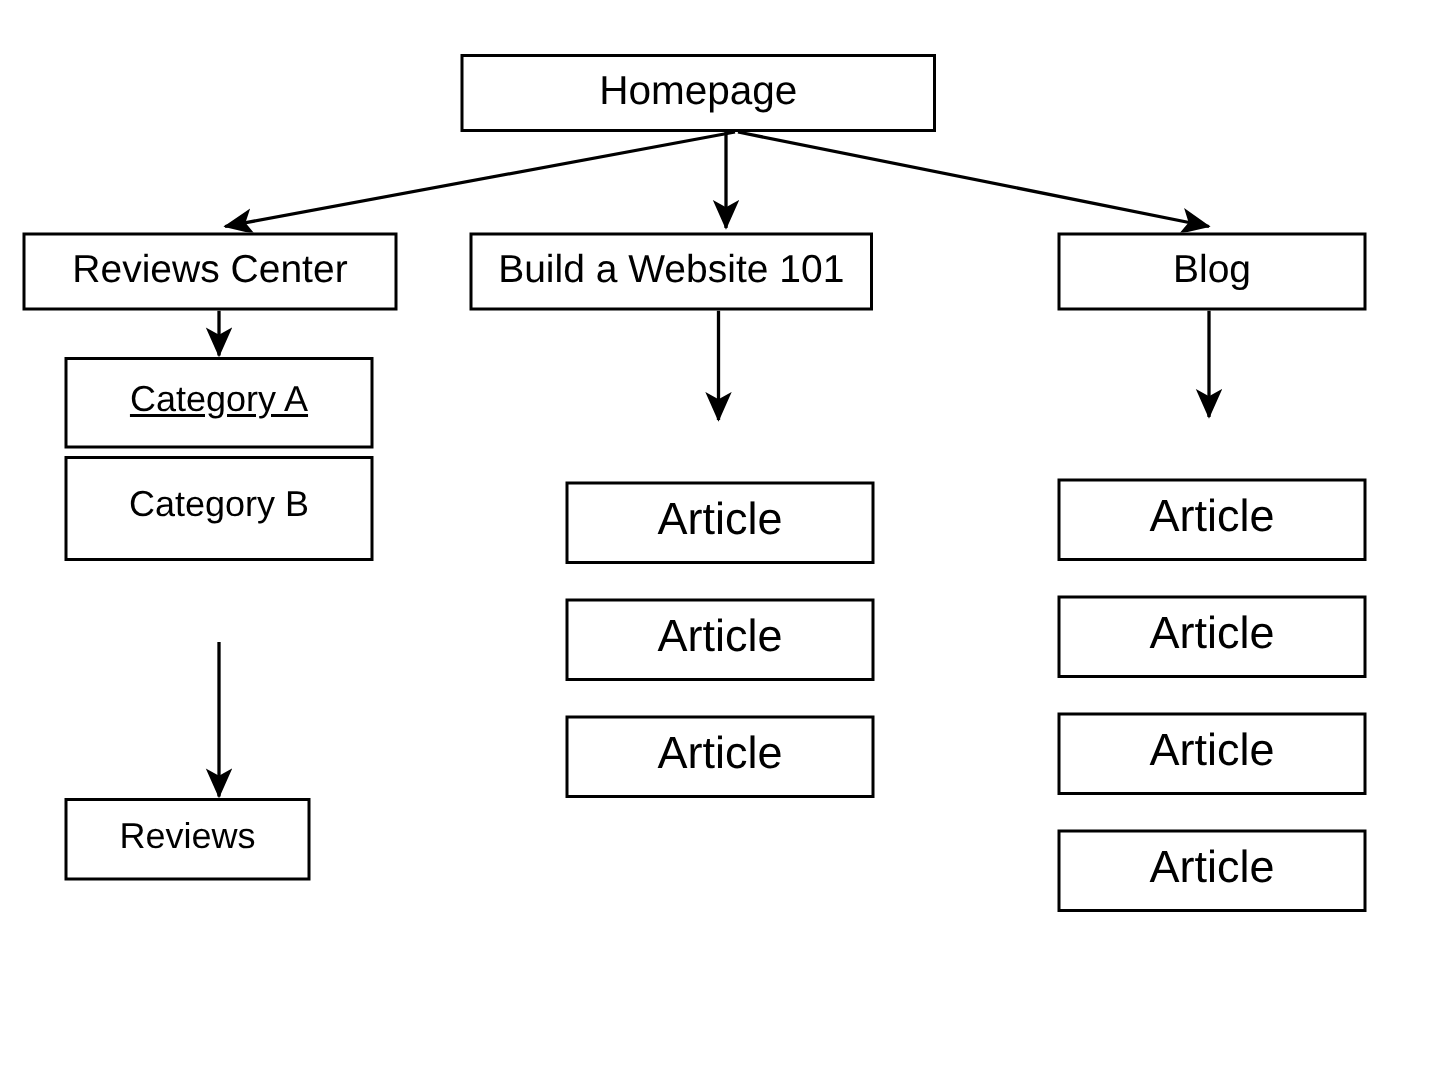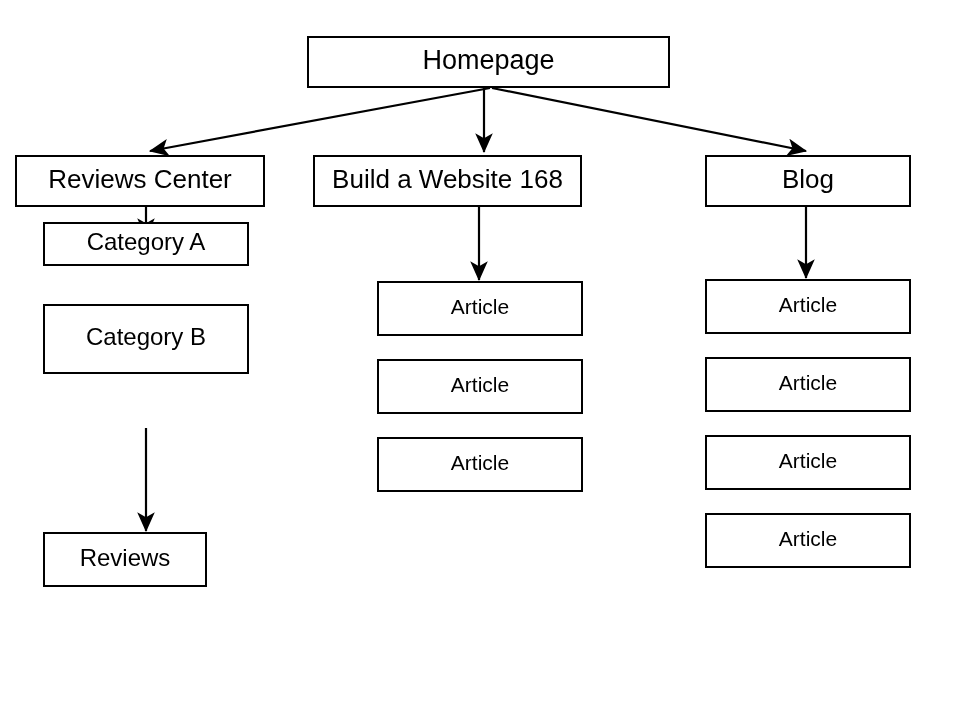--- a/index.html
+++ b/index.html
@@ -37,21 +37,21 @@
     line-height: 1;
   }
   .node .label {
     display: block;
     position: relative;
     top: -2px;
   }
   .node.root   { font-size: 27px; }
   .node.level1 { font-size: 26px; }
   .node.leaf   { font-size: 24px; }
-  .node.leaf-sm { font-size: 21px; }
+  .node.leaf-sm { font-size: 30px; margin-top: 40px; }
 </style>
 </head>
 <body>
 
 <div id="canvas">
 
   <svg id="edges" viewBox="0 0 960 720" width="960" height="720" xmlns="http://www.w3.org/2000/svg">
     <defs>
       <marker id="arrowhead" markerWidth="10" markerHeight="10" refX="8.5" refY="4" orient="auto" markerUnits="strokeWidth">
         <path d="M0,0 L9,4 L0,8 L2.2,4 z" fill="#000000"></path>
@@ -66,37 +66,37 @@
 
     <line x1="146" y1="207" x2="146" y2="237" stroke="#000000" stroke-width="2.2" marker-end="url(#arrowhead)"></line>
 
     <line x1="146" y1="428" x2="146" y2="531" stroke="#000000" stroke-width="2.2" marker-end="url(#arrowhead)"></line>
 
     <line x1="479" y1="207" x2="479" y2="280" stroke="#000000" stroke-width="2.2" marker-end="url(#arrowhead)"></line>
 
     <line x1="806" y1="207" x2="806" y2="278" stroke="#000000" stroke-width="2.2" marker-end="url(#arrowhead)"></line>
   </svg>
 
-  <div class="node root" style="left:307px; top:36px; width:363px; height:52px;">
+  <div class="node root" style="left:307px; top:36px; width:317px; height:52px;">
     <span class="label">Homepage</span>
   </div>
 
   <div class="node level1" style="left:15px; top:155px; width:250px; height:52px;">
     <span class="label">Reviews Center</span>
   </div>
 
   <div class="node level1" style="left:313px; top:155px; width:269px; height:52px;">
-    <span class="label">Build a Website 168</span>
+    <span class="label">Build a Website 101</span>
   </div>
 
   <div class="node level1" style="left:705px; top:155px; width:206px; height:52px;text-align:right;">
     <span class="label">Blog</span>
   </div>
 
-  <div class="node leaf" style="left:43px; top:222px; width:206px; height:44px;">
+  <div class="node leaf" style="left:43px; top:238px; width:206px; height:61px;text-decoration:underline;">
     <span class="label">Category A</span>
   </div>
 
   <div class="node leaf" style="left:43px; top:304px; width:206px; height:70px;">
     <span class="label">Category B</span>
   </div>
 
 
   <div class="node leaf" style="left:43px; top:532px; width:164px; height:55px;">
     <span class="label">Reviews</span>

